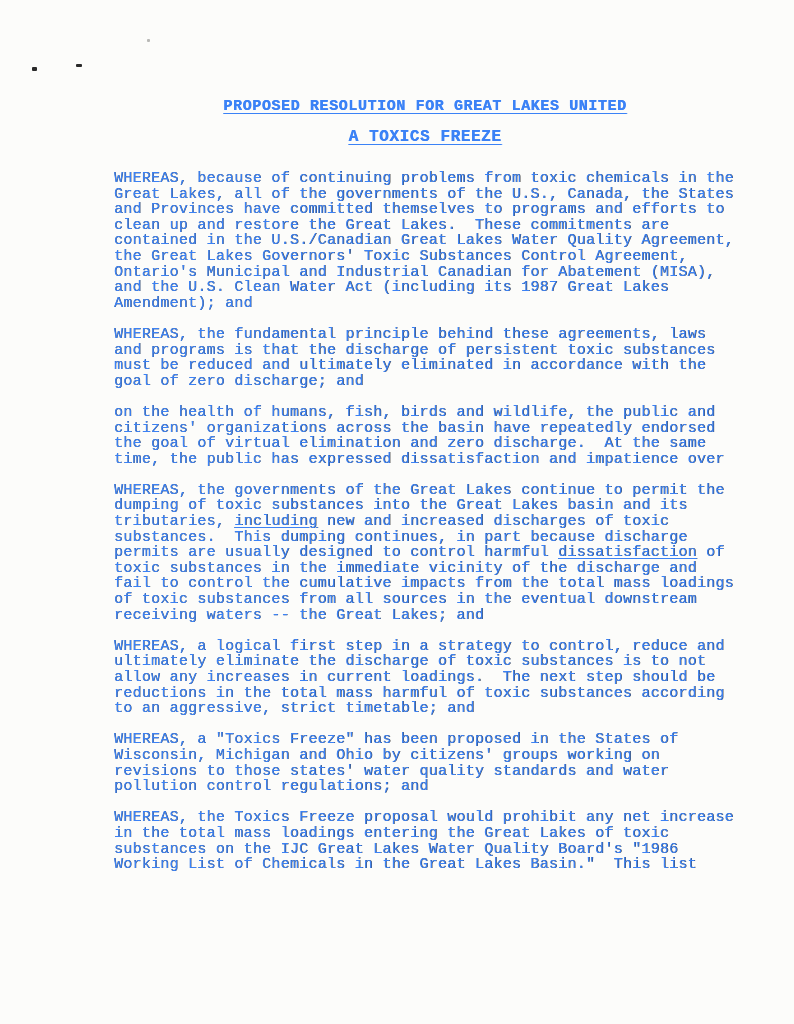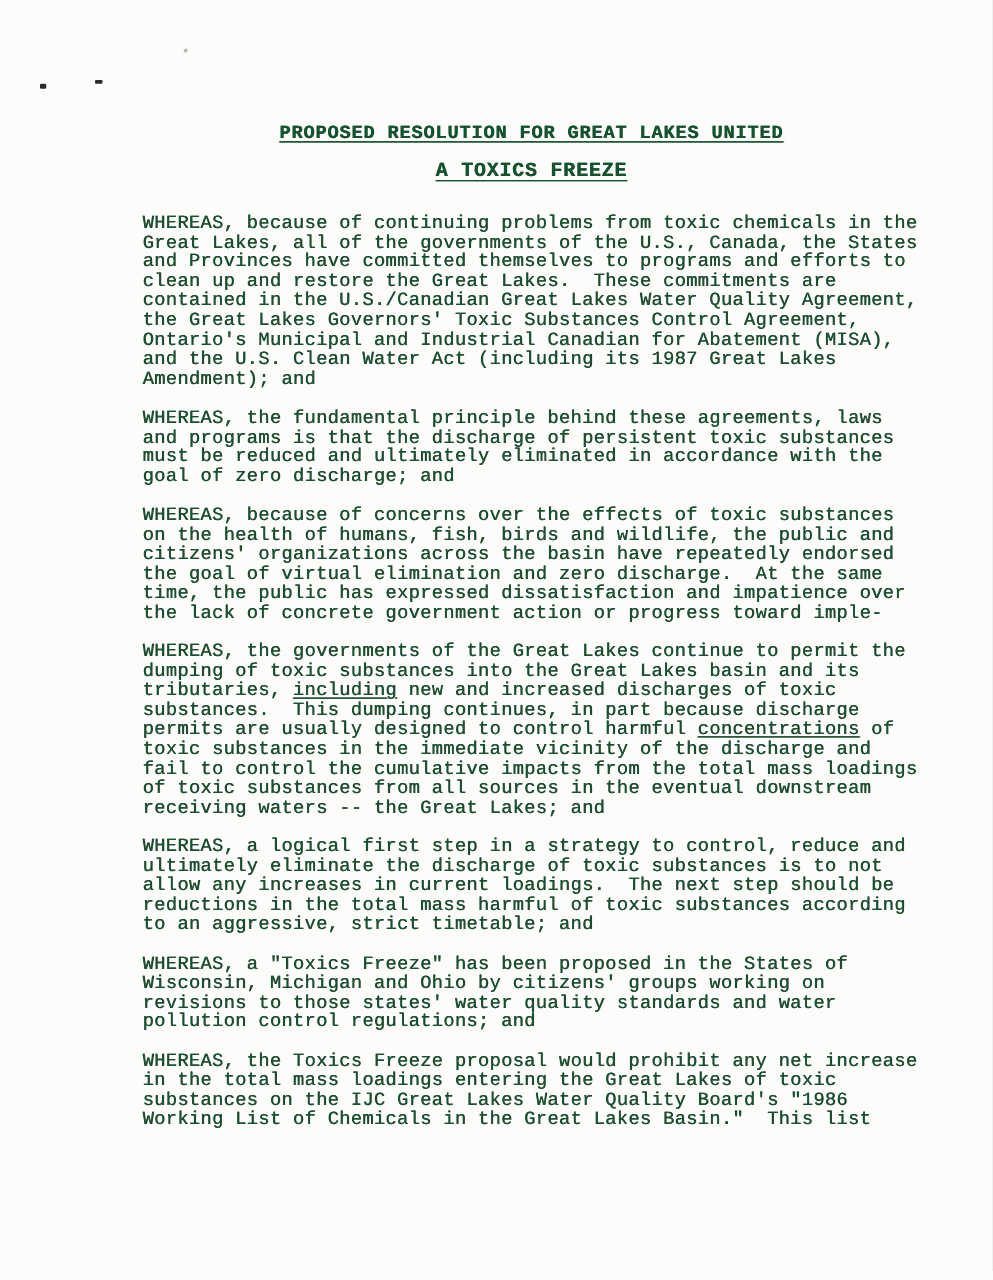--- a/index.html
+++ b/index.html
@@ -8,21 +8,21 @@
     background: #e8e8e6;
   }
   .sheet {
     position: relative;
     width: 794px;
     height: 1024px;
     margin: 0 auto;
     background: #fcfcfa;
     overflow: hidden;
     font-family: "Liberation Mono", "DejaVu Sans Mono", monospace;
-    color: #14532d;
+    color: #3b82f6;
   }
   .heading-block {
     position: absolute;
     left: 113px;
     width: 624px;
     text-align: center;
   }
   .doc-title {
     top: 98px;
     font-size: 15px;
@@ -98,33 +98,31 @@
         <div class="line"><span>and the U.S. Clean Water Act (including its 1987 Great Lakes</span></div>
         <div class="line"><span>Amendment); and</span></div>
       </div>
       <div class="paragraph">
         <div class="line"><span>WHEREAS, the fundamental principle behind these agreements, laws</span></div>
         <div class="line"><span>and programs is that the discharge of persistent toxic substances</span></div>
         <div class="line"><span>must be reduced and ultimately eliminated in accordance with the</span></div>
         <div class="line"><span>goal of zero discharge; and</span></div>
       </div>
       <div class="paragraph">
-        <div class="line"><span>WHEREAS, because of concerns over the effects of toxic substances</span></div>
         <div class="line"><span>on the health of humans, fish, birds and wildlife, the public and</span></div>
         <div class="line"><span>citizens' organizations across the basin have repeatedly endorsed</span></div>
         <div class="line"><span>the goal of virtual elimination and zero discharge.  At the same</span></div>
         <div class="line"><span>time, the public has expressed dissatisfaction and impatience over</span></div>
-        <div class="line"><span>the lack of concrete government action or progress toward imple-</span></div>
       </div>
       <div class="paragraph">
         <div class="line"><span>WHEREAS, the governments of the Great Lakes continue to permit the</span></div>
         <div class="line"><span>dumping of toxic substances into the Great Lakes basin and its</span></div>
         <div class="line"><span>tributaries, </span><span class="u">including</span><span> new and increased discharges of toxic</span></div>
         <div class="line"><span>substances.  This dumping continues, in part because discharge</span></div>
-        <div class="line"><span>permits are usually designed to control harmful </span><span class="u">concentrations</span><span> of</span></div>
+        <div class="line"><span>permits are usually designed to control harmful </span><span class="u">dissatisfaction</span><span> of</span></div>
         <div class="line"><span>toxic substances in the immediate vicinity of the discharge and</span></div>
         <div class="line"><span>fail to control the cumulative impacts from the total mass loadings</span></div>
         <div class="line"><span>of toxic substances from all sources in the eventual downstream</span></div>
         <div class="line"><span>receiving waters -- the Great Lakes; and</span></div>
       </div>
       <div class="paragraph">
         <div class="line"><span>WHEREAS, a logical first step in a strategy to control, reduce and</span></div>
         <div class="line"><span>ultimately eliminate the discharge of toxic substances is to not</span></div>
         <div class="line"><span>allow any increases in current loadings.  The next step should be</span></div>
         <div class="line"><span>reductions in the total mass harmful of toxic substances according</span></div>

